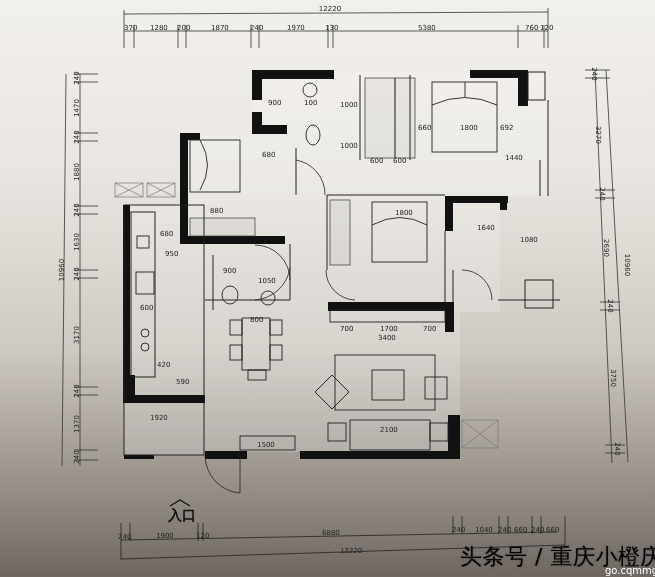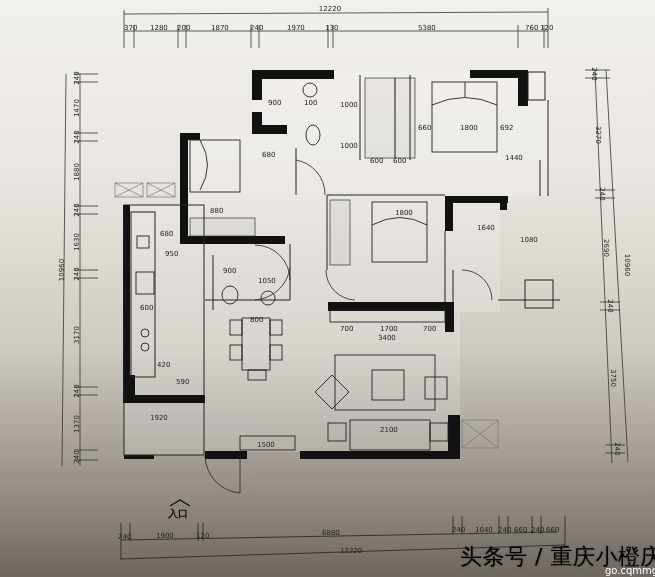--- a/index.html
+++ b/index.html
@@ -15,21 +15,21 @@
     .lbl { font-size: 7px; }
     .watermark {
       position: absolute; left: 460px; top: 542px; font-size: 22px; color: #000000;
       text-shadow: 0 0 2px rgba(0,0,0,.4); letter-spacing: 0.5px; white-space: nowrap;
     }
     .watermark-sub {
       position: absolute; left: 605px; top: 565px; font-size: 10px; color: #fff;
       font-family: "DejaVu Sans", sans-serif; white-space: nowrap;
     }
     .entrance {
-      position: absolute; left: 168px; top: 507px; font-size: 10px; color: #111; font-weight: bold;
+      position: absolute; left: 168px; top: 507px; font-size: 14px; color: #111; font-weight: bold;
     }
   </style>
 </head>
 <body>
 
 <svg class="plan" viewBox="0 0 655 577" width="655" height="577" xmlns="http://www.w3.org/2000/svg">
 
   <g stroke="#333" stroke-width="0.8" fill="none">
     <line x1="124" y1="14" x2="548" y2="12"></line>
     <line x1="124" y1="31" x2="548" y2="31"></line>

